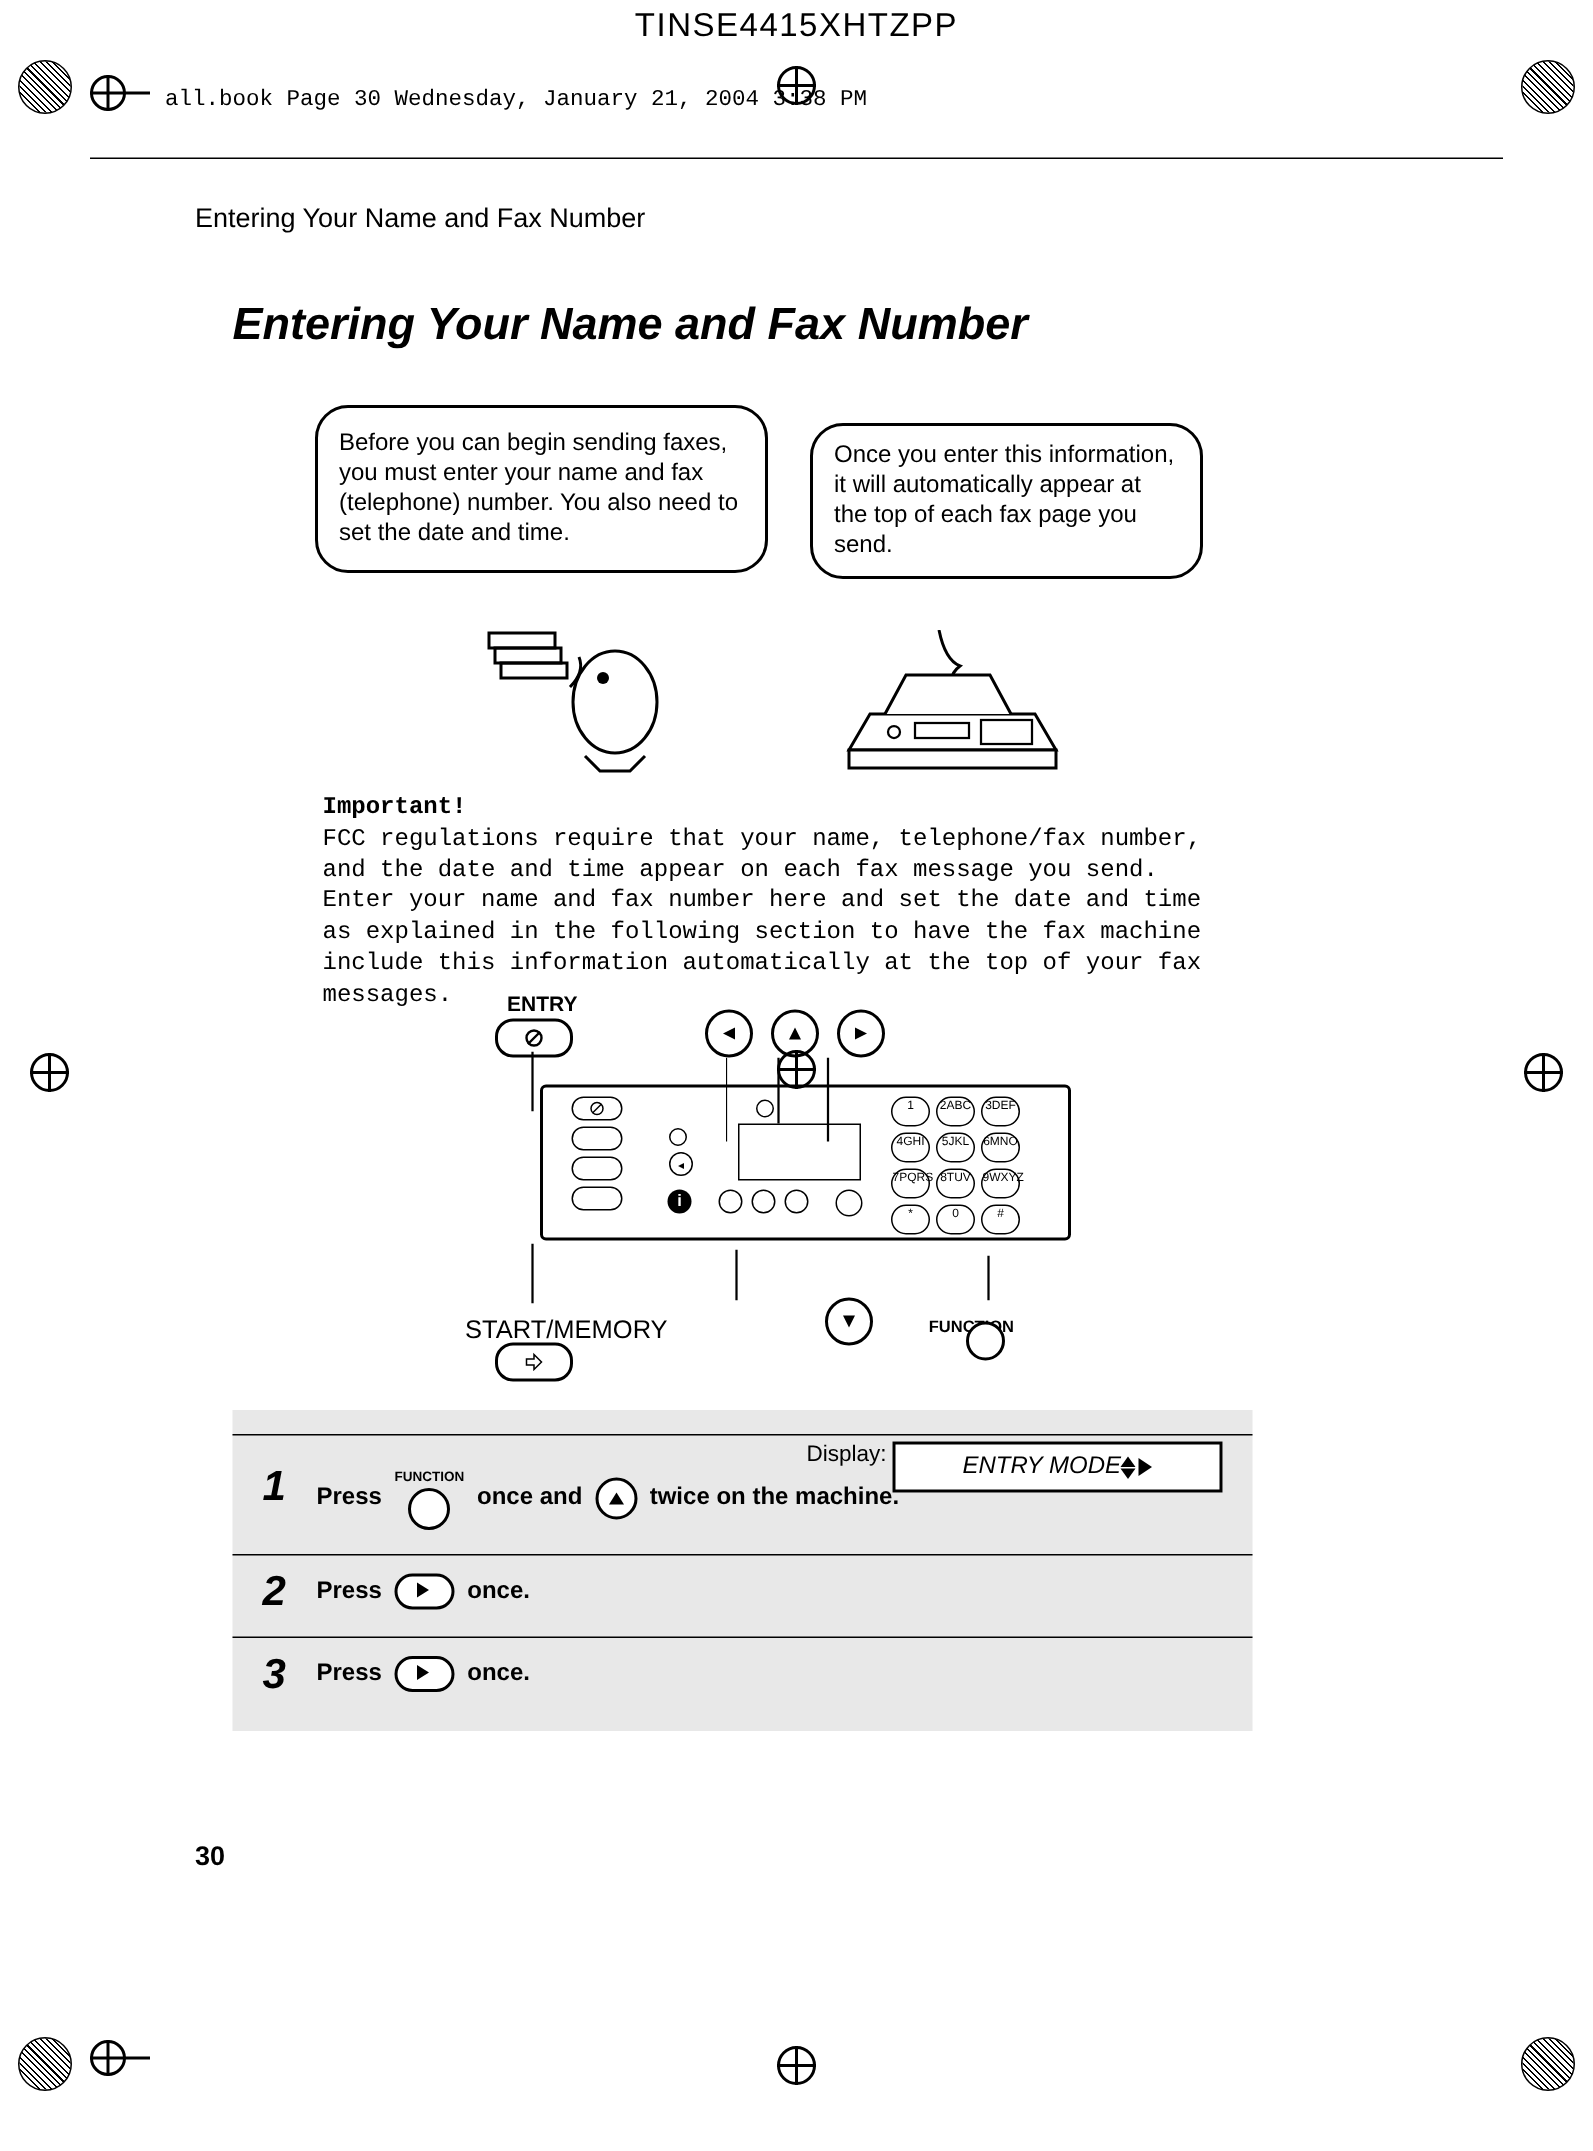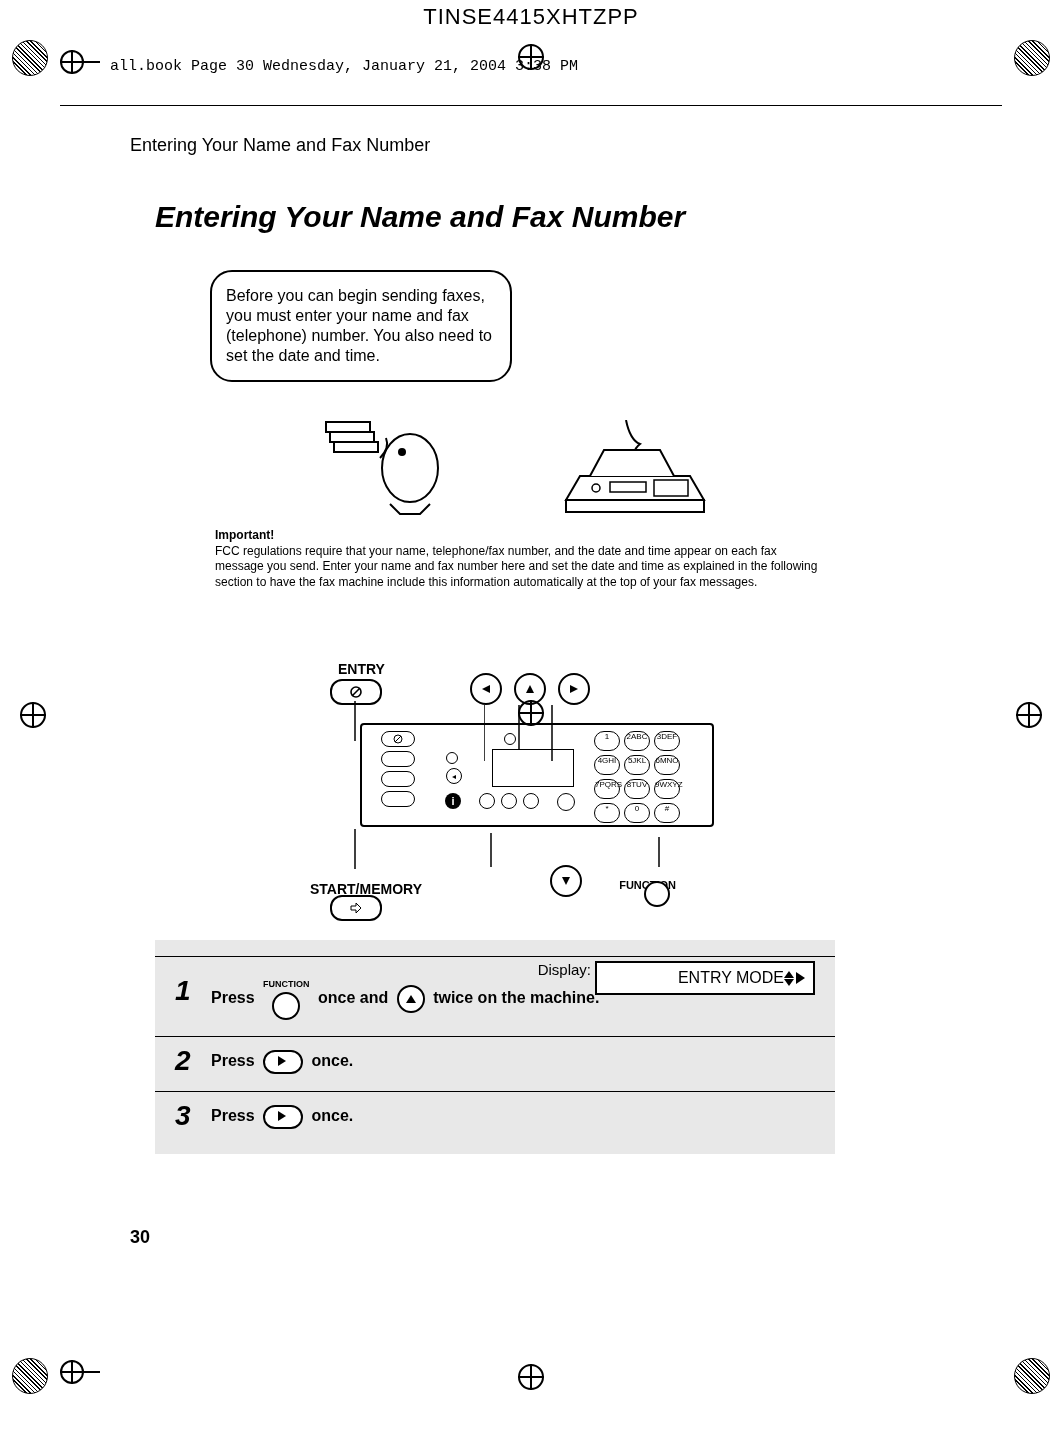--- a/index.html
+++ b/index.html
@@ -110,22 +110,23 @@
     left: 540px;
     width: 180px;
     height: 100px;
   }
 
   .important-block {
     position: absolute;
     top: 528px;
     left: 215px;
     width: 610px;
-    font-size: 12px;
+    font-size: 16px;
     line-height: 1.3;
+    font-family: Liberation Mono, monospace;
   }
   .important-block .imp-title { font-weight: bold; }
 
   .panel-diagram {
     position: absolute;
     top: 661px;
     left: 340px;
     width: 390px;
     height: 240px;
   }
@@ -209,22 +210,22 @@
   .key-btn {
     border: 1.5px solid #000;
     border-radius: 10px;
     font-size: 8px;
     text-align: center;
   }
 
   .panel-diagram .start-label {
     position: absolute;
     bottom: 4px; left: -30px;
-    font-weight: bold;
-    font-size: 14px;
+    font-weight: normal;
+    font-size: 17px;
   }
   .panel-diagram .start-key {
     position: absolute;
     bottom: -20px; left: -10px;
     width: 48px; height: 22px;
     border: 2px solid #000;
     border-radius: 12px;
   }
   .panel-diagram .func-label {
     position: absolute;
@@ -325,22 +326,23 @@
     gap: 4px;
   }
   .disp-caption { font-size: 15px; }
   .disp-box {
     width: 200px;
     border: 2.5px solid #000;
     padding: 6px 8px;
     font-size: 16px;
     background: #fff;
     display: flex;
-    justify-content: flex-end;
+    justify-content: center;
     align-items: center;
+    font-style: italic;
   }
   .tri-updown {
     display:inline-flex;
     flex-direction:column;
     gap:1px;
   }
   .tri-updown .tu {
      width:0;height:0;
      border-left:5px solid transparent;
      border-right:5px solid transparent;
@@ -389,20 +391,21 @@
     <line x1="12" y1="4" x2="12" y2="28" stroke="#000" stroke-width="2"></line>
   </svg>
 
   <div class="header-line"></div>
 
   <div class="running-head">Entering Your Name and Fax Number</div>
 
   <div class="main-title">Entering Your Name and Fax Number</div>
 
   <div class="speech1">Before you can begin sending faxes, you must enter your name and fax (telephone) number. You also need to set the date and time.</div>
+  <div class="speech2">Once you enter this information, it will automatically appear at the top of each fax page you send.</div>
 
   <svg class="cartoon-img" viewBox="0 0 140 110">
     <rect x="6" y="14" width="44" height="10" fill="none" stroke="#000" stroke-width="2"></rect>
     <rect x="10" y="24" width="44" height="10" fill="none" stroke="#000" stroke-width="2"></rect>
     <rect x="14" y="34" width="44" height="10" fill="none" stroke="#000" stroke-width="2"></rect>
     <ellipse cx="90" cy="60" rx="28" ry="34" fill="#fff" stroke="#000" stroke-width="2"></ellipse>
     <circle cx="82" cy="44" r="4" fill="#000"></circle>
     <path d="M60 50 Q 70 40 66 30" fill="none" stroke="#000" stroke-width="2"></path>
     <path d="M70 96 L80 106 L100 106 L110 96" fill="none" stroke="#000" stroke-width="2"></path>
   </svg>

